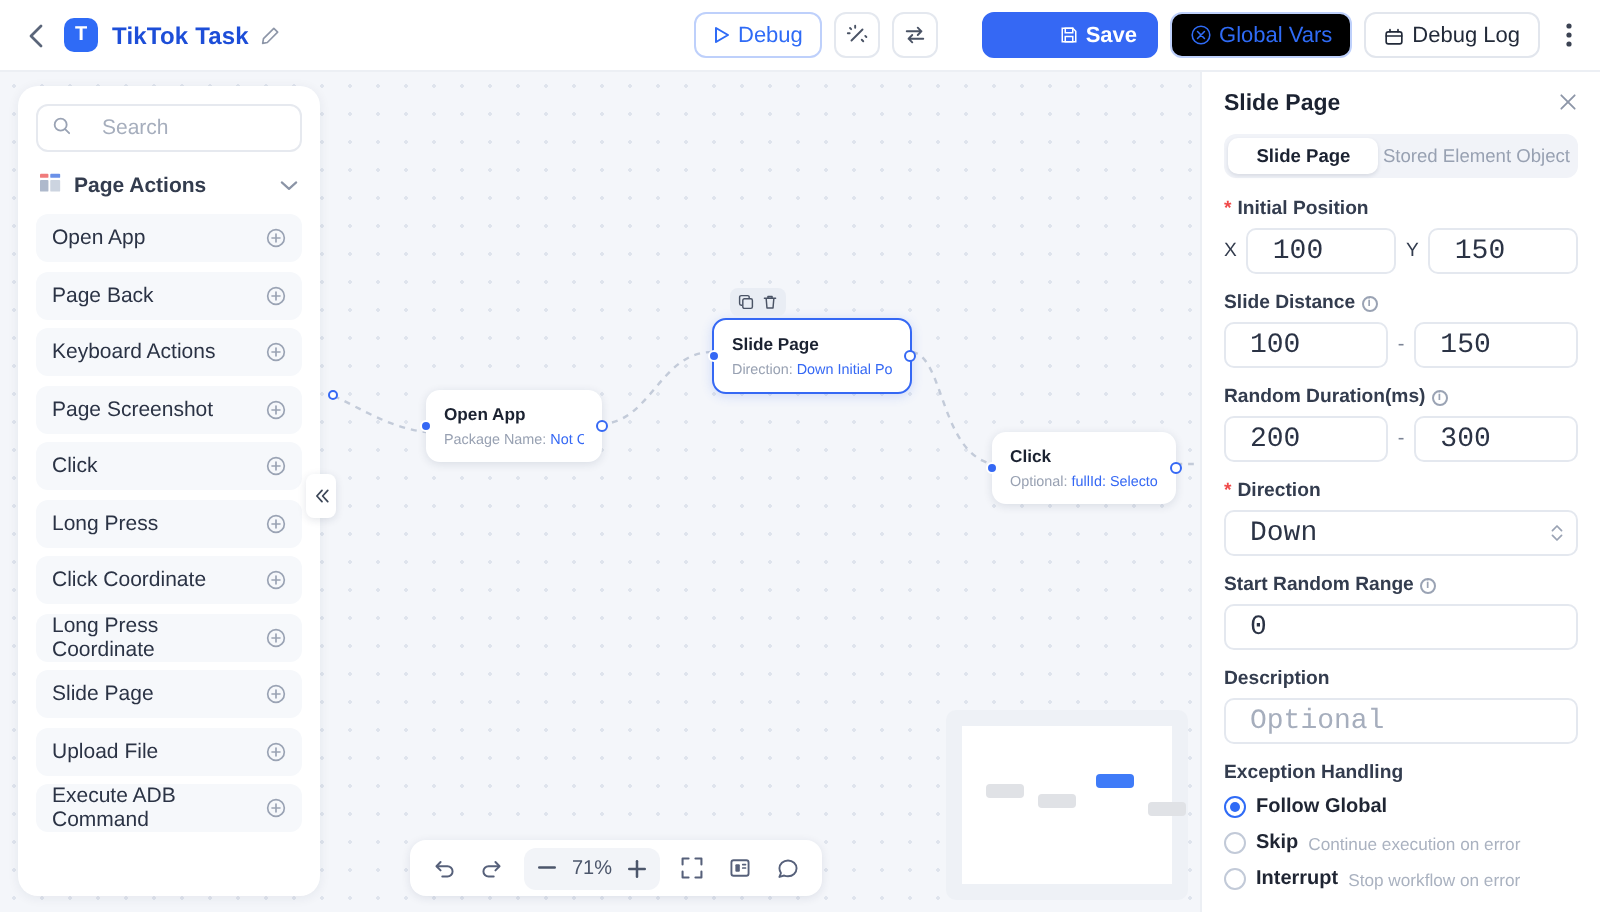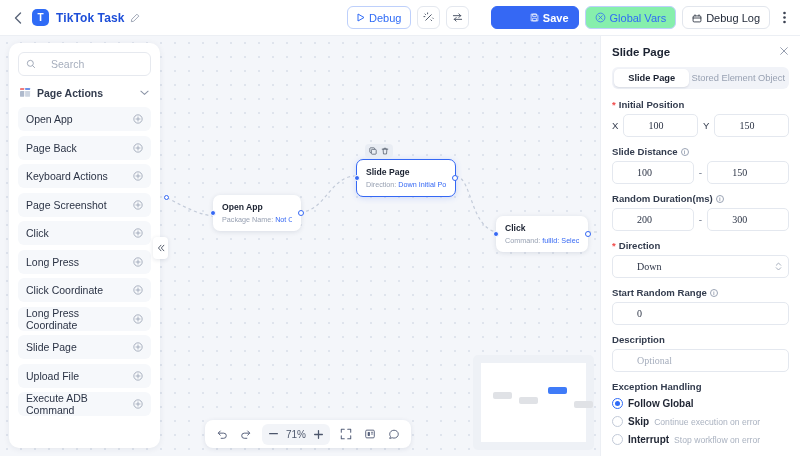--- a/index.html
+++ b/index.html
@@ -36,21 +36,21 @@
     height: 23px; border-radius: 6px; font-size: 11px; cursor: pointer;
     padding: 0 9px; white-space: nowrap; border: 1px solid transparent;
   }
   .btn-debug { border-color: #bed0fb; color: #2f6bf6; background: #fff; font-weight: 500; }
   .btn-icon-sq {
     width: 23px; height: 23px; border: 1px solid #e4e8ef; border-radius: 6px; background: #fff;
     display: flex; align-items: center; justify-content: center; color: #4a5365; cursor: pointer;
   }
   .right-group { position: absolute; right: 8px; top: 6px; display: flex; gap: 6px; align-items: center; }
   .btn-save { background: #3568f4; color: #fff; font-weight: 600; border-color: #3568f4; padding-left: 38px; }
-  .btn-globalvars { border-color: #bed0fb; color: #2f6bf6; background: #86efac; font-weight: 500; justify-content: space-between; }
+  .btn-globalvars { border-color: #bed0fb; color: #2f6bf6; background: #000000; font-weight: 500; justify-content: space-between; }
   .btn-debuglog { border-color: #e2e6ed; color: #222a39; background: #fff; font-weight: 500; }
   .kebab { width: 16px; height: 23px; display: flex; align-items: center; justify-content: center; color: #3b4252; cursor: pointer; font-size: 13px; letter-spacing: 0; }
 
   
   .canvas {
     position: absolute; top: 36px; left: 0; width: 600px; height: 420px;
     background-color: #f4f6fa;
     background-image: radial-gradient(#dfe4ed 1px, transparent 1px);
     background-size: 14px 14px;
     overflow: hidden;
@@ -160,22 +160,22 @@
   }
   .req { color: #f04a4a; font-weight: bold; }
   .info-i {
     width: 8px; height: 8px; border: 1px solid #9aa3b4; border-radius: 50%; color: #9aa3b4;
     font-size: 6px; display: inline-flex; align-items: center; justify-content: center; font-style: normal;
   }
   .row { display: flex; align-items: center; gap: 5px; margin-bottom: 9px; }
   .prefix { font-size: 9.6px; color: #333c4e; }
   .inp {
     flex: 1; height: 23px; border: 1px solid #e4e8ef; border-radius: 5px;
-    font-size: 10px; padding: 0 24px; outline: none; color: #2b3345;
-    font-family: Liberation Serif, serif; background: #fff; width: 100%;
+    font-size: 14px; padding: 0 12px; outline: none; color: #2b3345;
+    font-family: Liberation Mono, monospace; background: #fff; width: 100%;
   }
   .inp::placeholder { color: #a6aebd; }
   .dash { font-size: 10px; color: #7b8495; }
   .select-wrap { position: relative; margin-bottom: 9px; }
   .select-wrap .caret {
     position: absolute; right: 7px; top: 50%; margin-top: -6px; color: #9aa3b4;
     font-size: 8px; line-height: 1.1; pointer-events: none; display: flex; flex-direction: column;
   }
   .radio-row { display: flex; align-items: center; gap: 5px; margin-bottom: 7px; }
   .radio {
@@ -297,21 +297,21 @@
         <span>Direction:</span>
         <b>Down Initial Po....</b>
       </div>
       <div class="port" style="left:-3px;"></div>
       <div class="port hollow" style="right:-3px;"></div>
     </div>
 
     <div class="node" style="left:496px;top:180px;width:92px;">
       <div class="node-title">Click</div>
       <div class="node-sub">
-        <span>Command:</span>
+        <span>Optional:</span>
         <b>fullId:  Selector ...</b>
       </div>
       <div class="port" style="left:-3px;"></div>
       <div class="port hollow" style="right:-3px;"></div>
     </div>
 
     <div class="bottombar">
       <div class="tool-btn">
         <svg width="12" height="12" viewBox="0 0 14 14" fill="none">
             <path d="M3 6h6a3 3 0 110 6H6" stroke="currentColor" stroke-width="1.15" stroke-linecap="round" stroke-linejoin="round"></path>

